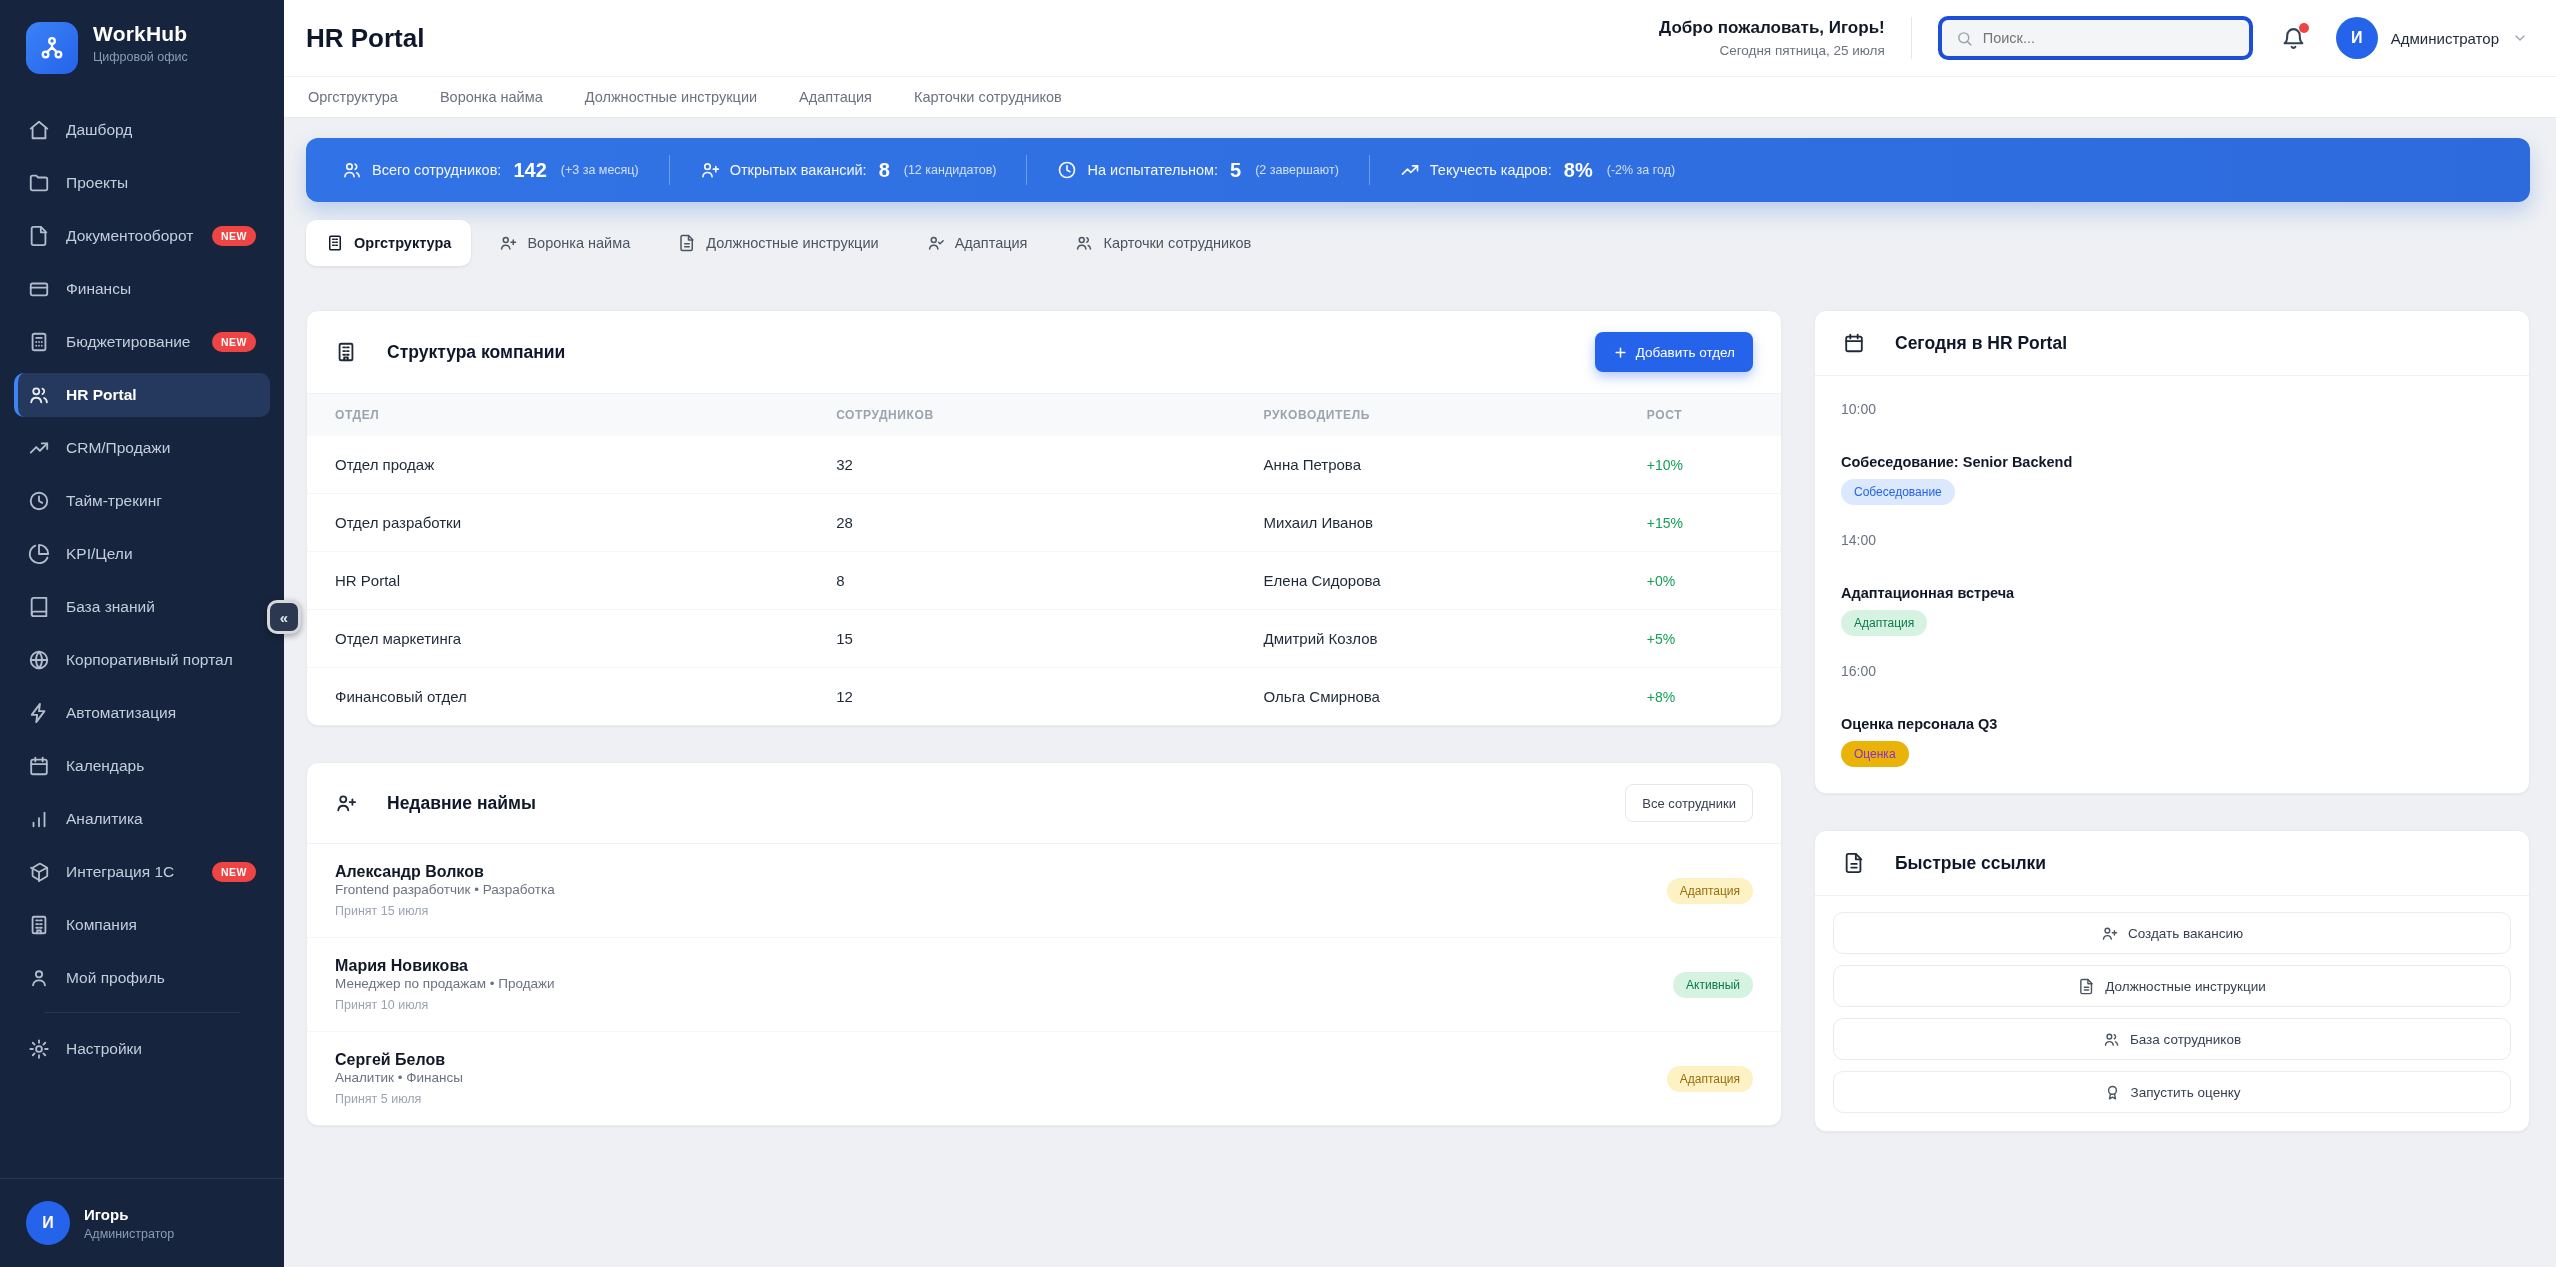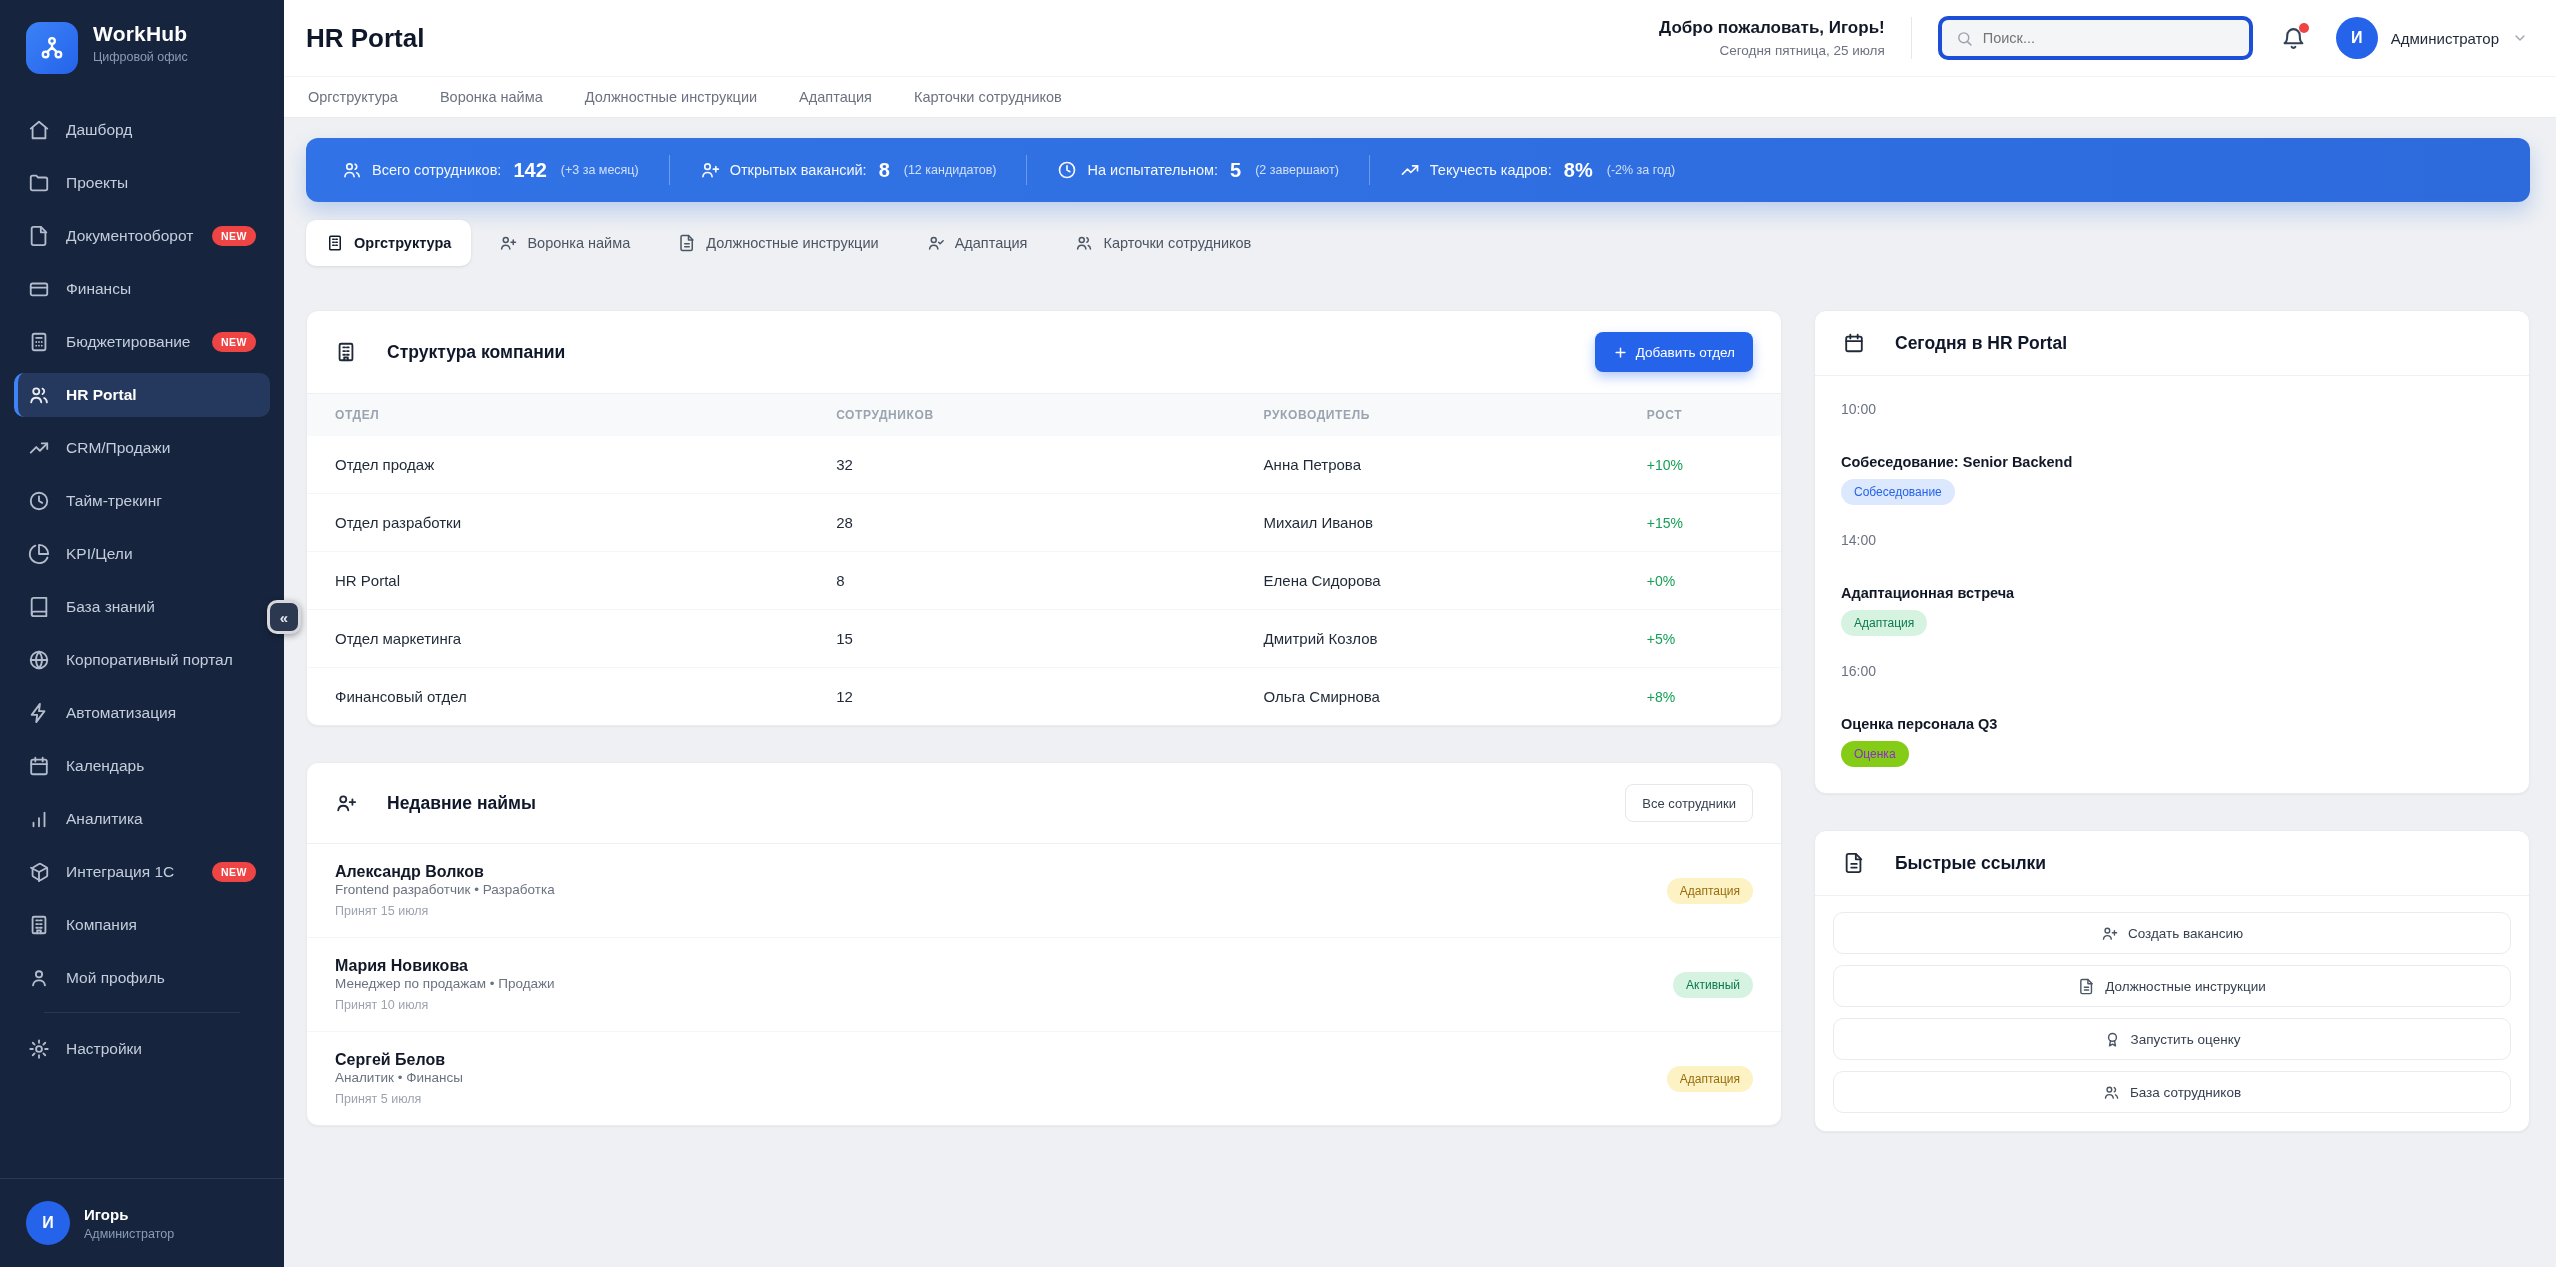--- a/index.html
+++ b/index.html
@@ -199,21 +199,21 @@
   .hire-row:last-child { border-bottom:none; }
   .hire-name { font-size:16px; font-weight:bold; color:#111827; }
   .hire-pos { font-size:13.5px; color:#6b7280; margin-top:1px; }
   .hire-date { font-size:12.5px; color:#9ca3af; margin-top:7px; }
   .badge {
     margin-left:auto; font-size:12px; padding:6px 13px; border-radius:999px; white-space:nowrap;
   }
   .badge-yellow { background:#fdf2c4; color:#996c0d; }
   .badge-green  { background:#d6f3e2; color:#0c7a4b; }
   .badge-blue   { background:#dbe8fd; color:#2563eb; }
-  .badge-purple { background:#84cc16; color:#8b2fc9; }
+  .badge-purple { background:#eab308; color:#8b2fc9; }
 
   
   .event { display:flex; gap:9px; padding:13px 26px 12px 26px;flex-direction:column; }
   .event-time { width:46px; flex:0 0 46px; font-size:14px; color:#6b7280; padding-top:2px; }
   .event-title { font-size:14.5px; font-weight:bold; color:#111827; }
   .event .badge { margin:9px 0 0 0; display:inline-block; }
   .events-wrap { padding:10px 0 14px 0; }
 
   
   .ql-body { padding:16px 18px 18px 18px; display:flex; flex-direction:column; gap:11px; }
@@ -691,33 +691,33 @@
             <button class="quick-btn">
               <svg class="qicon" viewBox="0 0 24 24" fill="none" stroke="currentColor" stroke-width="2" stroke-linecap="round" stroke-linejoin="round">
                   <path d="M6 2h8l5 5v13a2 2 0 0 1-2 2H6a2 2 0 0 1-2-2V4a2 2 0 0 1 2-2z"></path>
                   <path d="M14 2v6h6"></path>
                   <path d="M9 13h6M9 17h6"></path>
                 </svg>
               <span>Должностные инструкции</span>
             </button>
             <button class="quick-btn">
               <svg class="qicon" viewBox="0 0 24 24" fill="none" stroke="currentColor" stroke-width="2" stroke-linecap="round" stroke-linejoin="round">
-                  <circle cx="12" cy="9" r="5.5"></circle>
-                  <path d="M9.2 13.7L7.8 21l4.2-2.4L16.2 21l-1.4-7.3"></path>
-                </svg>
-              <span>Запустить оценку</span>
-            </button>
-            <button class="quick-btn">
-              <svg class="qicon" viewBox="0 0 24 24" fill="none" stroke="currentColor" stroke-width="2" stroke-linecap="round" stroke-linejoin="round">
                   <circle cx="9" cy="8" r="3.3"></circle>
                   <path d="M3.5 20c.4-3.2 2.7-5 5.5-5s5.1 1.8 5.5 5"></path>
                   <path d="M15.8 5a3.3 3.3 0 0 1 0 6"></path>
                   <path d="M17.6 15.3c1.9.8 2.8 2.2 3 4.7"></path>
                 </svg>
               <span>База сотрудников</span>
             </button>
+            <button class="quick-btn">
+              <svg class="qicon" viewBox="0 0 24 24" fill="none" stroke="currentColor" stroke-width="2" stroke-linecap="round" stroke-linejoin="round">
+                  <circle cx="12" cy="9" r="5.5"></circle>
+                  <path d="M9.2 13.7L7.8 21l4.2-2.4L16.2 21l-1.4-7.3"></path>
+                </svg>
+              <span>Запустить оценку</span>
+            </button>
           </div>
         </section>
 
       </div>
     </div>
   </div>
 </div>
 
 </body></html>

